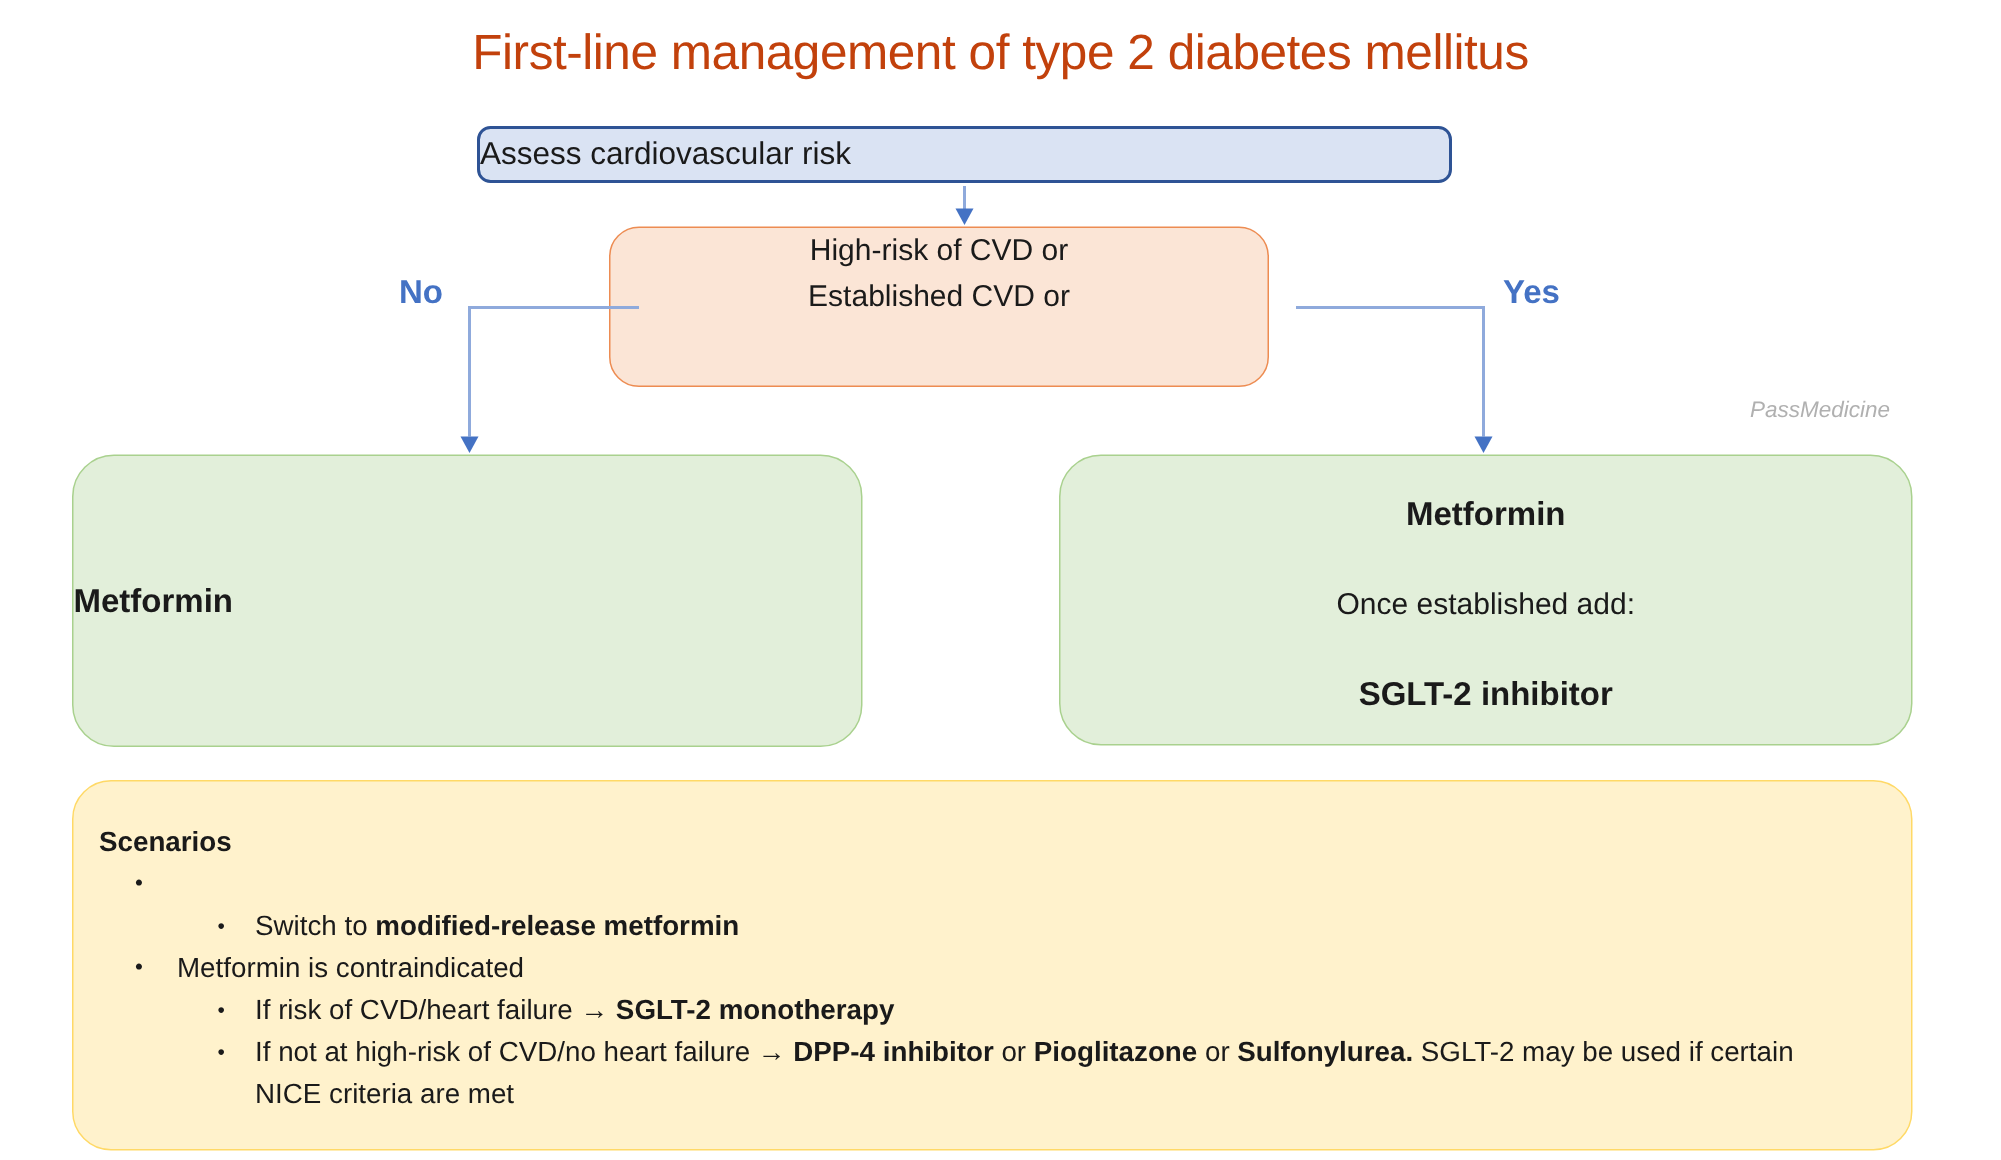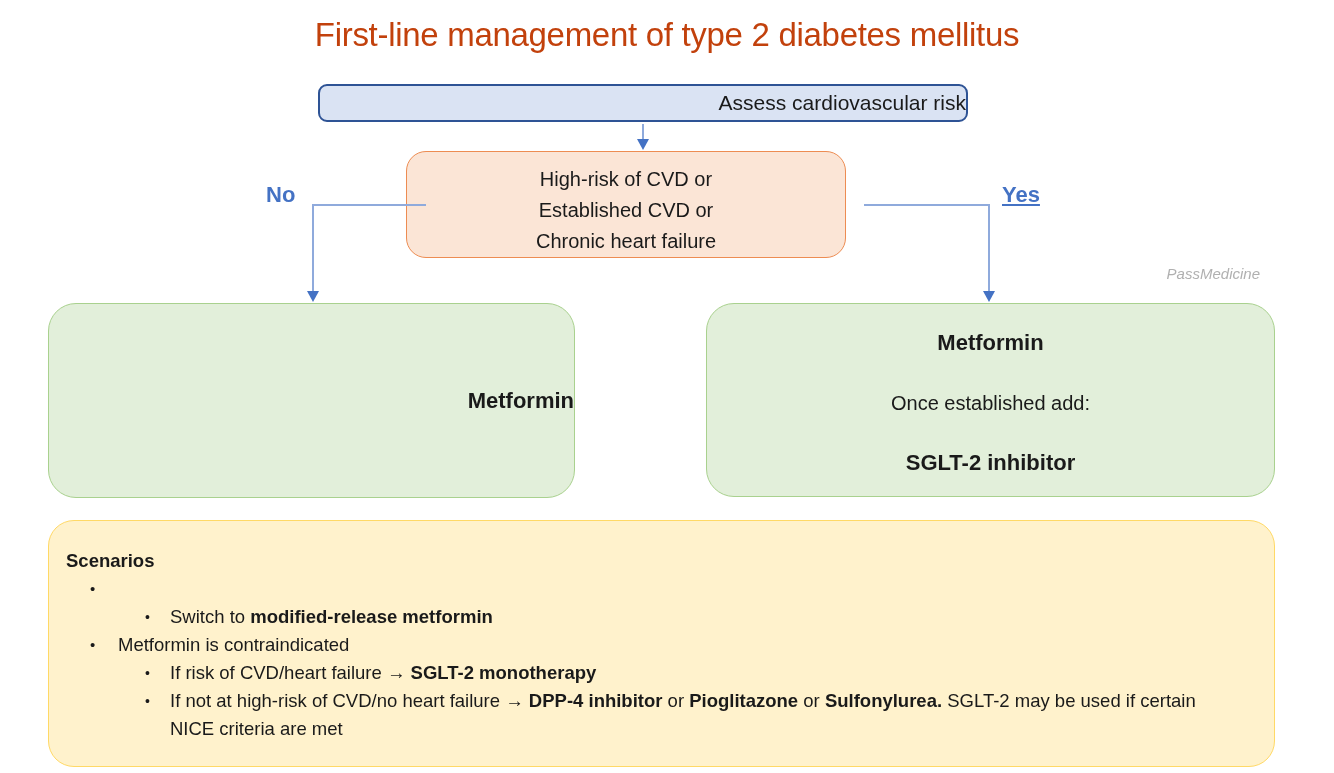--- a/index.html
+++ b/index.html
@@ -14,21 +14,21 @@
   html,body{background:#ffffff;}
   .canvas{
     position:relative;width:1334px;height:773px;background:#ffffff;overflow:hidden;
     font-family:"Liberation Sans", sans-serif;color:var(--ink);
   }
   .title{
     position:absolute;left:0;right:0;top:16px;text-align:center;
     font-size:33px;letter-spacing:-0.3px;color:#c2410c;
   }
   .node{
-    position:absolute;display:flex;align-items:center;justify-content:flex-end;
+    position:absolute;display:flex;align-items:center;justify-content:flex-start;
     text-align:center;
   }
   .assess-box{
     left:318px;top:84px;width:650px;height:38px;
     background:var(--assess-fill);border:2px solid var(--assess-border);
     border-radius:9px;font-size:21px;
   }
   .risk-box{
     left:406px;top:151px;width:440px;height:107px;
     background:var(--risk-fill);border:1.5px solid var(--risk-border);
@@ -43,21 +43,21 @@
     left:706px;top:303px;width:569px;height:194px;
     background:var(--outcome-fill);border:1.5px solid var(--outcome-border);
     border-radius:28px;flex-direction:column;justify-content:space-between;
     padding:26px 10px 20px 10px;font-size:20px;
   }
   .outcome-right .drug, .outcome-right .addon{font-size:22px;font-weight:bold;}
   .branch-label{
     position:absolute;font-size:22px;font-weight:bold;color:var(--label);
   }
   .no-label{left:266px;top:182px;}
-  .yes-label{left:1002px;top:182px;text-decoration:underline;}
+  .yes-label{left:1002px;top:182px;}
   .conn{position:absolute;background:var(--line);}
   .arrow-down{
     position:absolute;width:0;height:0;
     border-left:6px solid transparent;border-right:6px solid transparent;
     border-top:11px solid var(--head);
   }
   .watermark{
     position:absolute;top:265px;right:74px;
     font-size:15px;font-style:italic;color:var(--wm);
   }
@@ -86,21 +86,20 @@
   <div class="node assess-box">
     <span>Assess cardiovascular risk</span>
   </div>
 
   <div class="conn" style="left:642px;top:124px;width:2px;height:16px;"></div>
   <div class="arrow-down" style="left:637px;top:139px;"></div>
 
   <div class="node risk-box">
     <div>High-risk of CVD or</div>
     <div>Established CVD or</div>
-    <div>Chronic heart failure</div>
   </div>
 
   <div class="branch-label no-label">No</div>
   <div class="conn" style="left:312px;top:204px;width:114px;height:2px;"></div>
   <div class="conn" style="left:312px;top:204px;width:2px;height:87px;"></div>
   <div class="arrow-down" style="left:307px;top:291px;"></div>
 
   <div class="branch-label yes-label">Yes</div>
   <div class="conn" style="left:864px;top:204px;width:126px;height:2px;"></div>
   <div class="conn" style="left:988px;top:204px;width:2px;height:87px;"></div>

